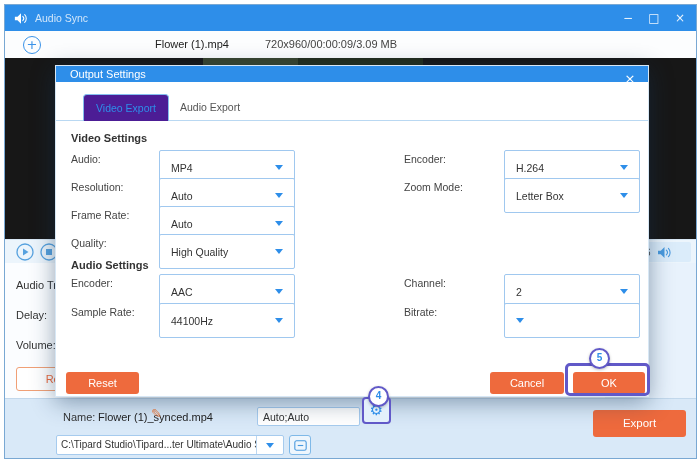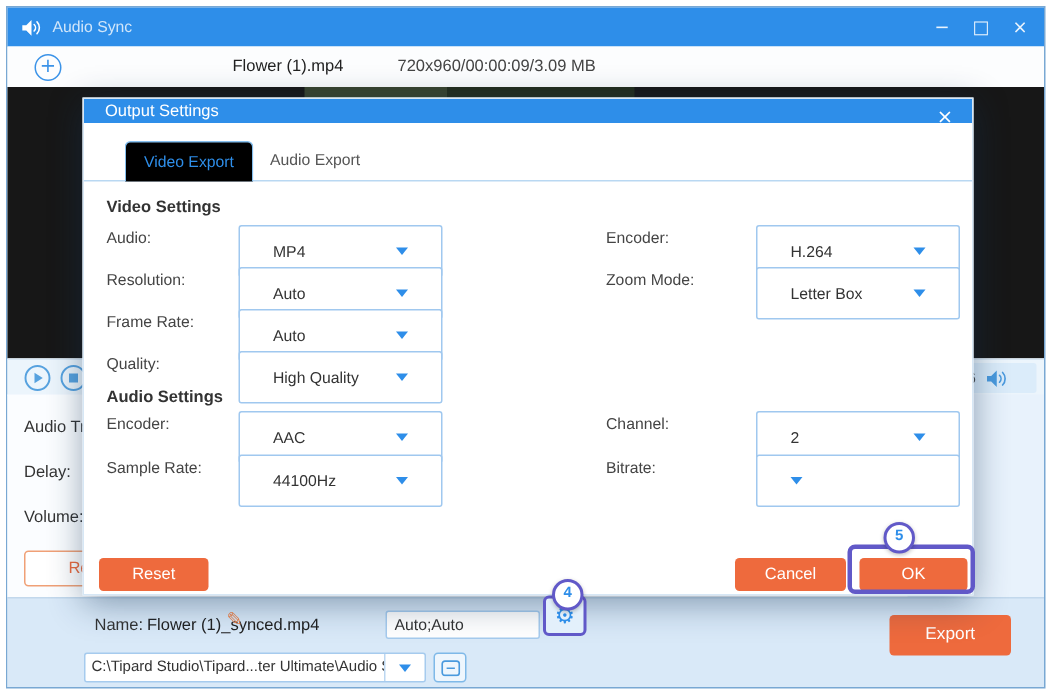--- a/index.html
+++ b/index.html
@@ -43,38 +43,38 @@
             font-size:10.5px;color:#333;padding:0 5px;box-sizing:border-box;
             font-family:"Liberation Sans","DejaVu Sans",sans-serif;}
   .pencil{position:absolute;left:146px;top:7px;color:#f08247;font-size:13px;
           font-family:"DejaVu Sans",sans-serif;}
   .combo{position:absolute;left:51px;top:36px;width:228px;height:20px;background:#fff;border:1px solid #a6cbee;
          border-radius:2px;display:flex;box-sizing:border-box;}
   .combo .path{flex:1;font-size:10px;color:#333;line-height:18px;padding:0 4px;white-space:nowrap;overflow:hidden;}
   .combo .arr-seg{width:26px;border-left:1px solid #bcd7f1;display:flex;align-items:center;justify-content:center;}
   .folder-btn{position:absolute;left:284px;top:36px;width:22px;height:20px;border:1px solid #7fb9e8;border-radius:3px;
               background:#eef6fd;display:flex;align-items:center;justify-content:center;box-sizing:border-box;}
-  .export-btn{position:absolute;left:588px;top:11px;width:81px;height:27px;background:#ee6a3d;border-radius:3px;
+  .export-btn{position:absolute;left:588px;top:11px;width:93px;height:27px;background:#ee6a3d;border-radius:3px;
               color:#fff;font-size:11.5px;text-align:center;line-height:27px;}
 
   
   .dialog{position:absolute;left:55px;top:65px;width:594px;height:332px;background:#fff;z-index:10;
           box-shadow:0 5px 22px rgba(20,50,85,.45);border:1px solid #d7e7f5;box-sizing:border-box;}
   .dlg-header{position:absolute;left:0;top:0;right:0;height:16px;background:#2e8ee9;display:flex;align-items:center;}
   .dlg-title{color:#fff;font-size:11px;margin-left:14px;}
   .dlg-close{position:absolute;right:10px;top:0;line-height:25px;color:#fff;font-size:13px;width:16px;text-align:center;}
   .tabs{position:absolute;left:0;top:25px;right:0;height:30px;border-bottom:1px solid #b9d8f2;box-sizing:border-box;}
   .tab{position:absolute;bottom:-1px;height:27px;line-height:26px;font-size:10.5px;padding:0 12px;box-sizing:border-box;}
-  .tab.active{left:27px;background:#000000;border:1px solid #85bfee;border-bottom:none;border-radius:4px 4px 0 0;
+  .tab.active{left:27px;background:#4c1d95;border:1px solid #85bfee;border-bottom:none;border-radius:4px 4px 0 0;
               color:#2e8ee9;min-width:72px;text-align:left;}
   .tab.inactive{left:112px;color:#555;}
   .sec-head{position:absolute;left:15px;font-size:11px;font-weight:bold;color:#333;}
   .flabel{position:absolute;font-size:10.5px;color:#444;line-height:19px;}
   .sel{position:absolute;height:35px;width:136px;background:#fff;border:1px solid #a0c8ef;border-radius:2px;
-       display:flex;align-items:center;box-sizing:border-box;padding:0 22px;}
+       display:flex;align-items:center;box-sizing:border-box;padding:0 11px;}
   .sel span{flex:1;font-size:10.5px;color:#333;white-space:nowrap;overflow:hidden;}
   .arr{width:0;height:0;border-left:4px solid transparent;border-right:4px solid transparent;border-top:5px solid #2e8ee9;}
   .dlg-btn{position:absolute;top:306px;height:22px;background:#ee6a3d;border-radius:3px;color:#fff;
            font-size:11px;text-align:center;line-height:22px;}
 
   
   .hl-rect{position:absolute;border:3px solid #6159c8;border-radius:5px;z-index:20;box-sizing:border-box;}
   .badge{position:absolute;width:17px;height:17px;border-radius:50%;background:#fff;border:2px solid #6159c8;
          color:#2e8ee9;font-size:10px;font-weight:bold;text-align:center;line-height:16px;z-index:31;
          box-sizing:content-box;box-shadow:0 1px 3px rgba(0,0,0,.25);}

